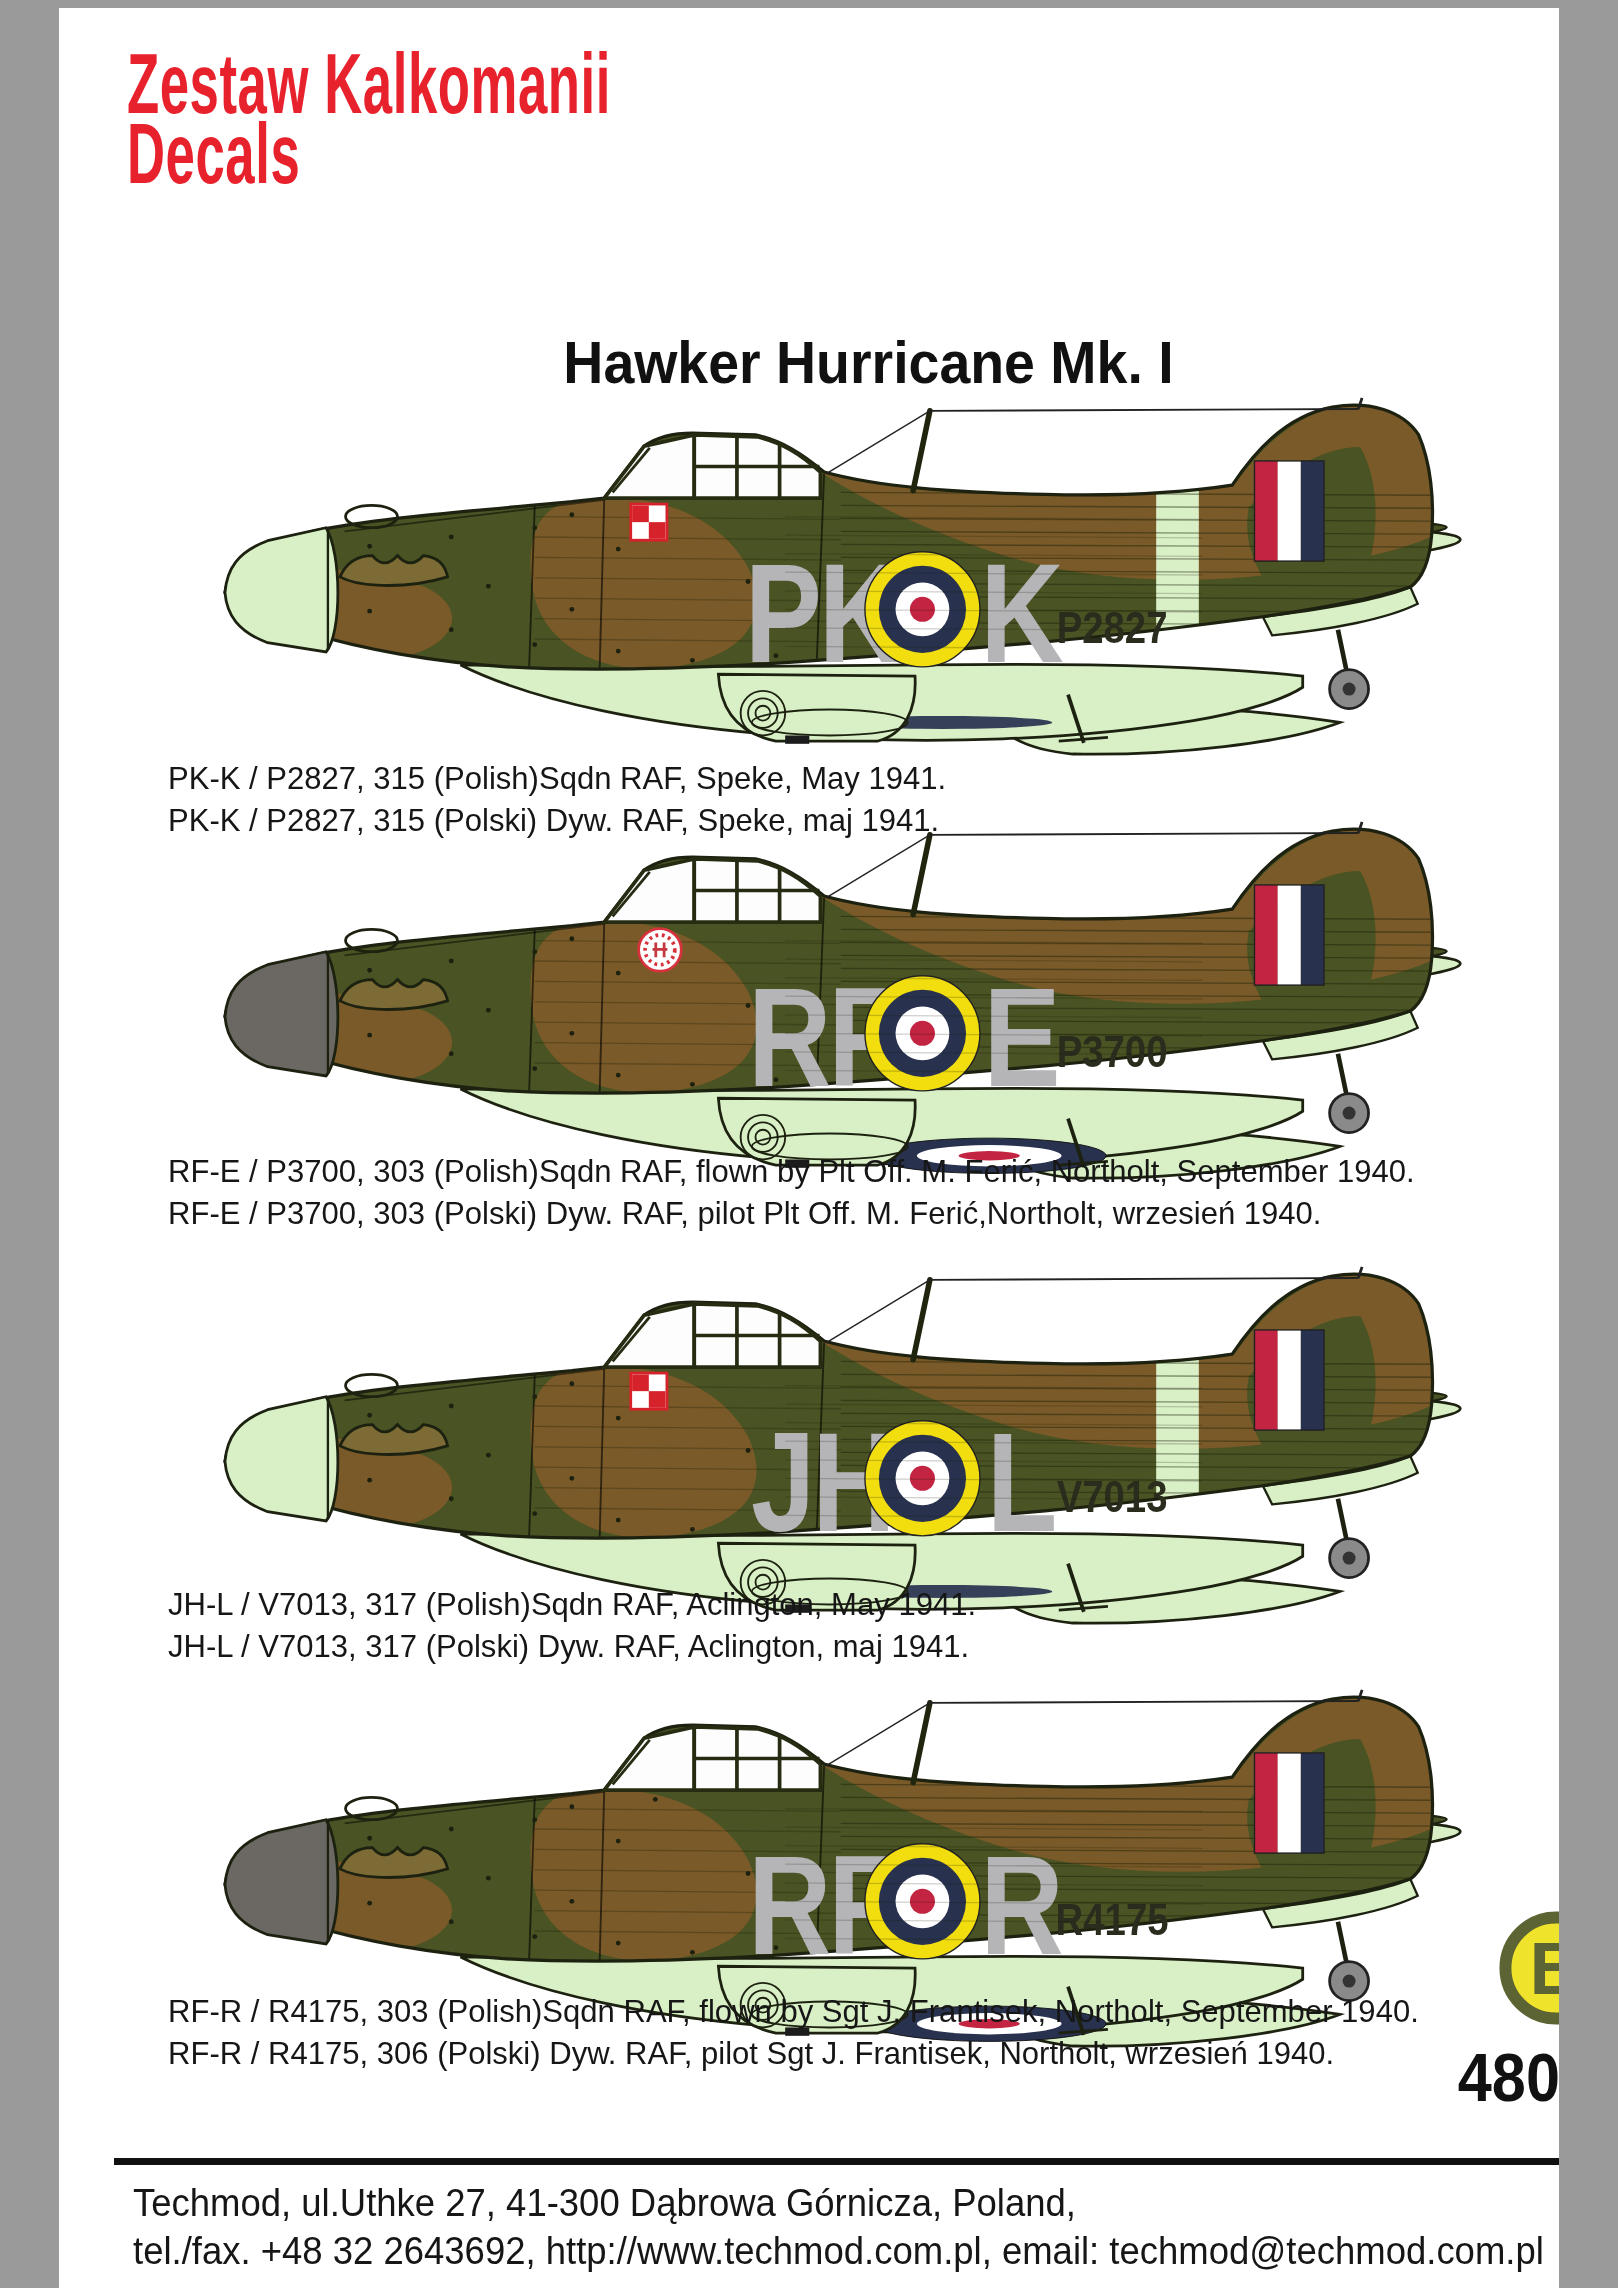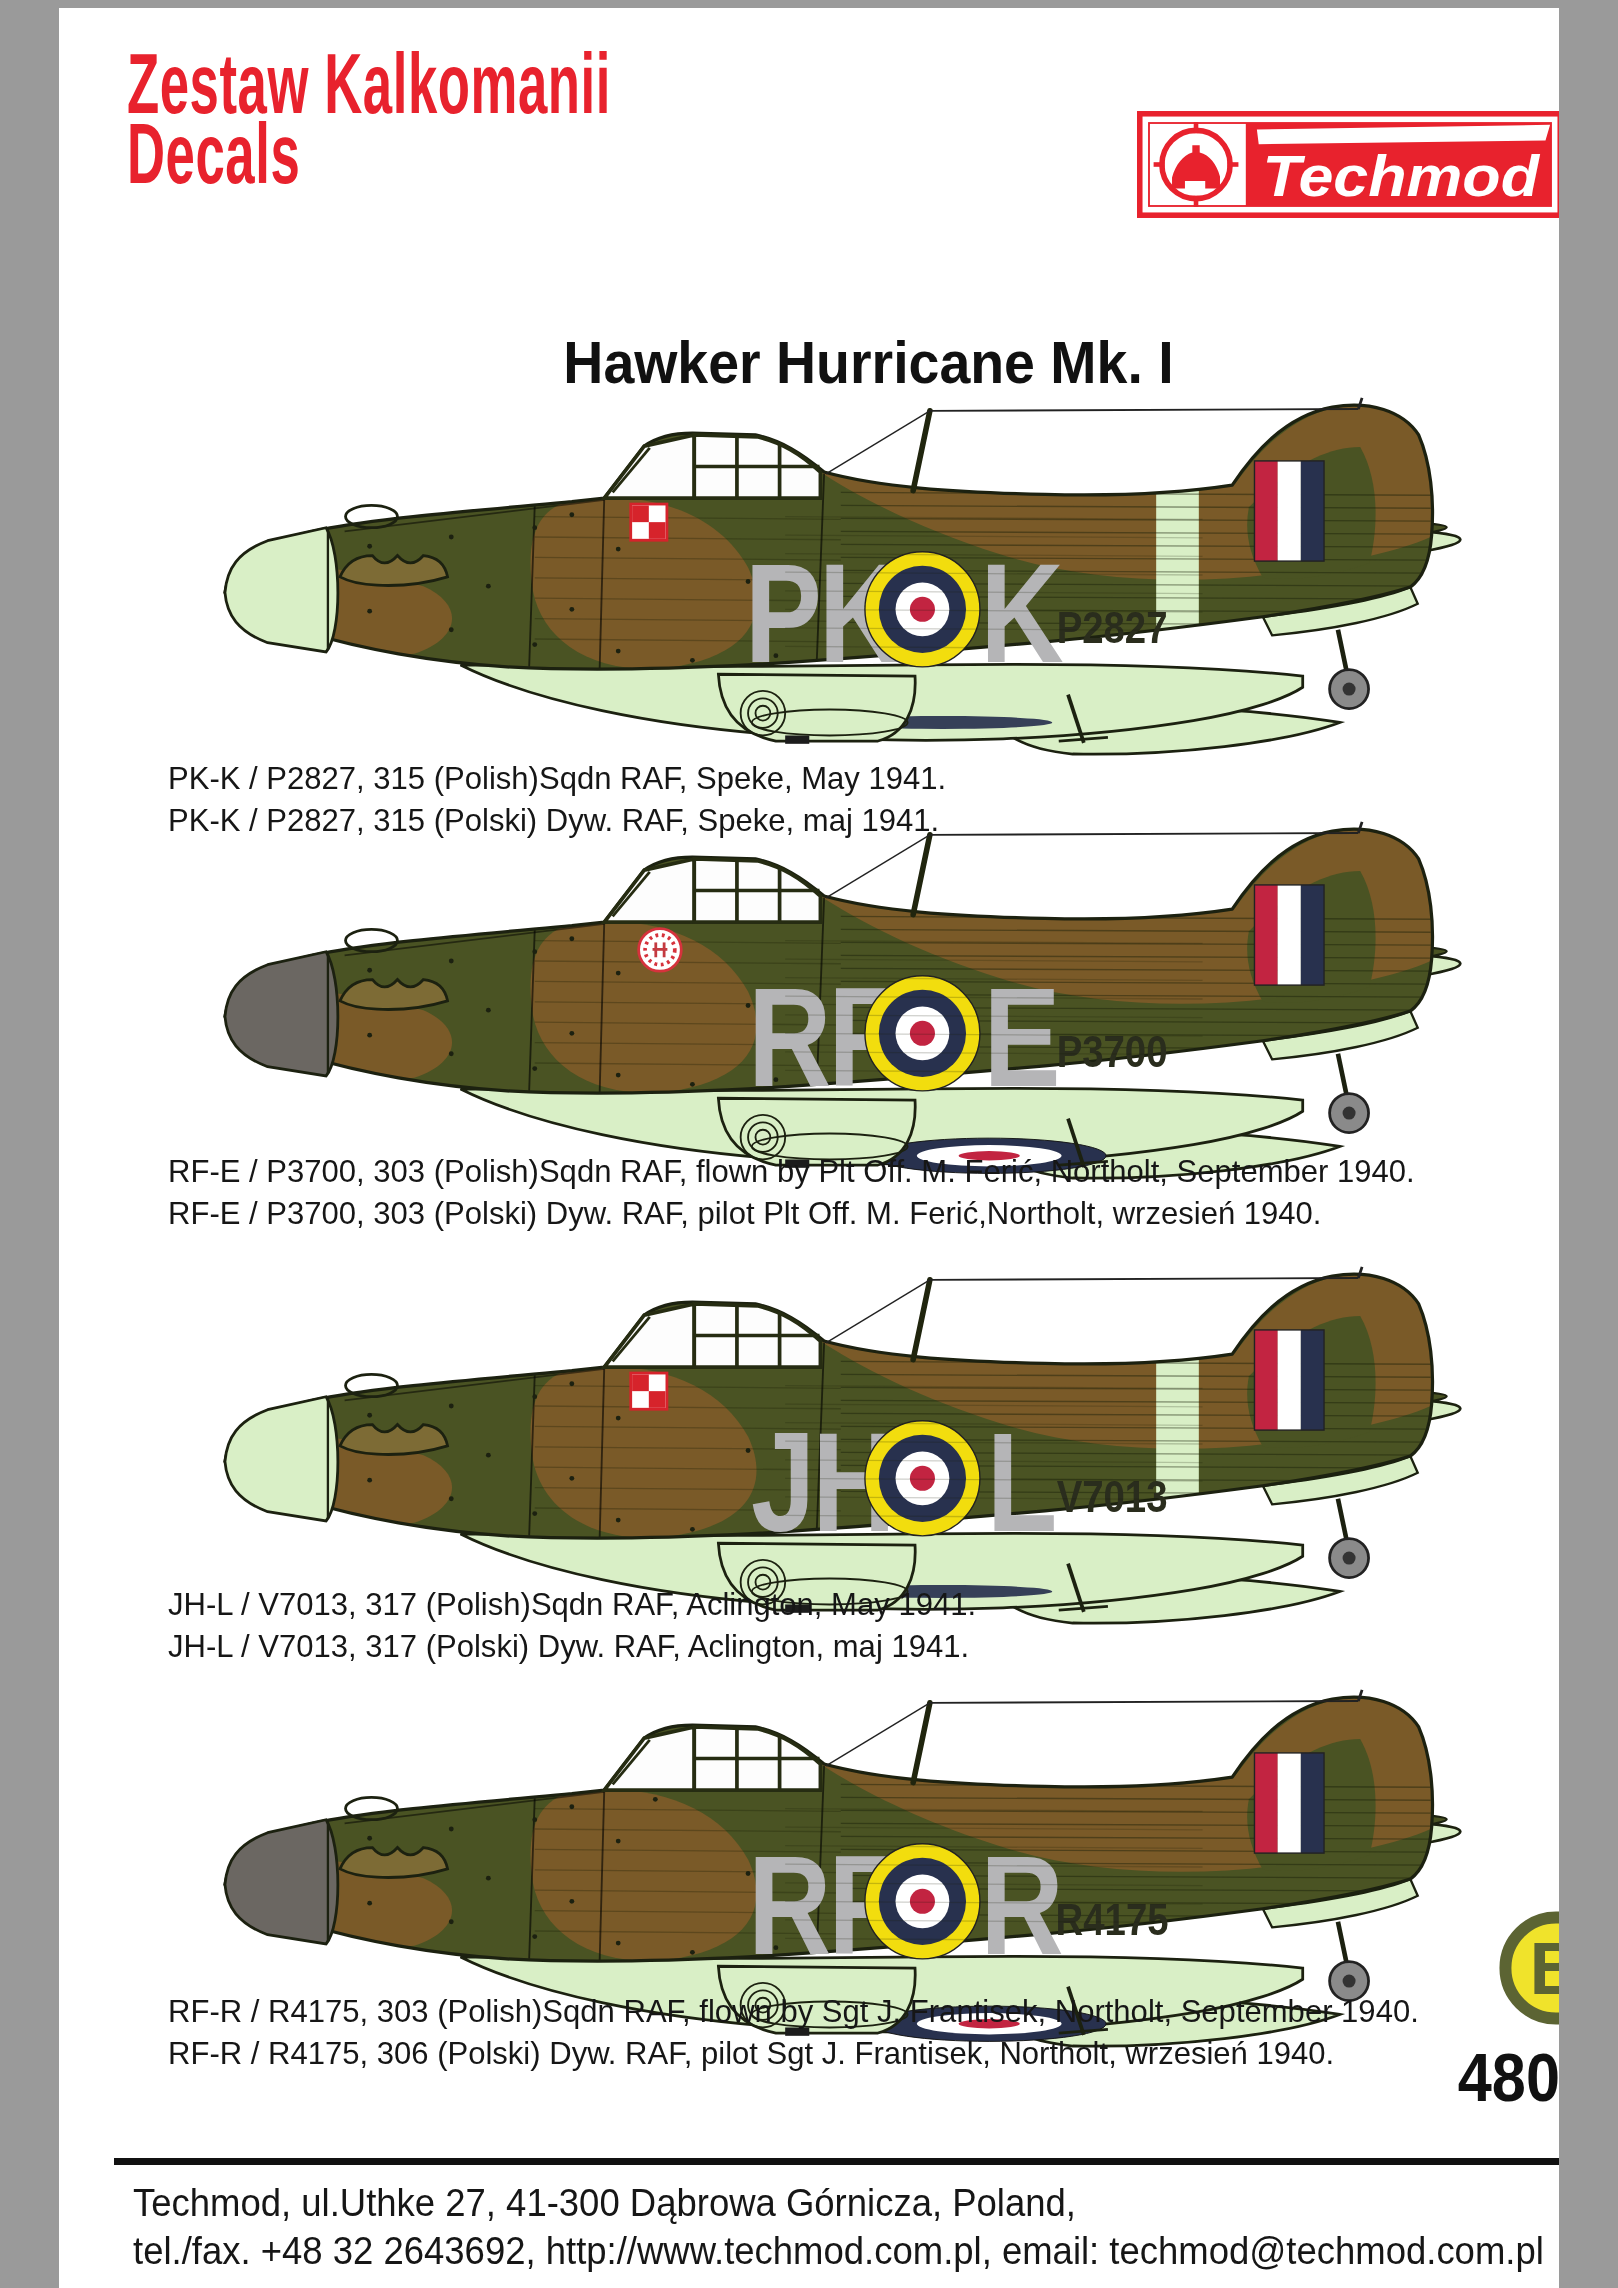--- a/index.html
+++ b/index.html
@@ -46,37 +46,20 @@
 </head>
 <body>
 
 <div class="page">
 
   <div class="brand-title">
     <div>Zestaw Kalkomanii</div>
     <div>Decals</div>
   </div>
 
-  <div class="logo-wrap">
-    <svg width="426" height="107" viewBox="0 0 462 116">
-      <rect x="3" y="3" width="456" height="110" fill="#ffffff" stroke="#e8222d" stroke-width="6"></rect>
-      <rect x="12" y="12" width="438" height="92" fill="#e8222d"></rect>
-      <rect x="14" y="14" width="104" height="88" fill="#ffffff"></rect>
-      <g>
-        <circle cx="64" cy="58" r="37" fill="none" stroke="#e8222d" stroke-width="6"></circle>
-        <line x1="64" y1="12" x2="64" y2="24" stroke="#e8222d" stroke-width="5"></line>
-        <line x1="64" y1="92" x2="64" y2="104" stroke="#e8222d" stroke-width="5"></line>
-        <line x1="18" y1="58" x2="30" y2="58" stroke="#e8222d" stroke-width="5"></line>
-        <line x1="98" y1="58" x2="110" y2="58" stroke="#e8222d" stroke-width="5"></line>
-        <path d="M 38 84 L 38 72 C 42 58 50 48 60 45 L 60 37 L 68 37 L 68 45 C 79 48 86 57 90 71 L 90 84 L 74 84 L 74 76 L 52 76 L 52 84 Z" fill="#e8222d"></path>
-      </g>
-      <polygon points="130,20 448,15 443,32 132,36" fill="#ffffff"></polygon>
-      <text x="136" y="92" font-family="Liberation Sans, sans-serif" font-style="italic" font-weight="bold" font-size="62" fill="#ffffff" textLength="300" lengthAdjust="spacingAndGlyphs">Techmod</text>
-    </svg>
-  </div>
 
   <div class="main-title">Hawker Hurricane Mk. I</div>
 
   <div class="plane" style="top:388px">
       <svg width="1458" height="371" viewBox="0 0 1570 400">
       <defs>
           <clipPath id="fuse-clip-0">
             <path d="M 96 212 C 100 182 128 158 200 144 C 260 132 360 124 470 114 L 505 110 L 548 54 C 562 44 580 40 600 40 L 668 42 C 696 48 718 62 742 82 C 800 98 880 104 980 106 C 1060 108 1130 104 1182 96 C 1205 62 1238 22 1290 12 C 1330 5 1366 16 1383 42 C 1396 72 1400 112 1397 150 C 1395 176 1388 196 1374 206 C 1330 220 1270 230 1215 238 C 1140 248 1060 258 980 265 C 880 274 760 284 660 290 C 560 295 470 296 400 292 C 320 287 240 272 185 255 C 140 241 108 228 96 212 Z"></path>
           </clipPath>
         </defs>

